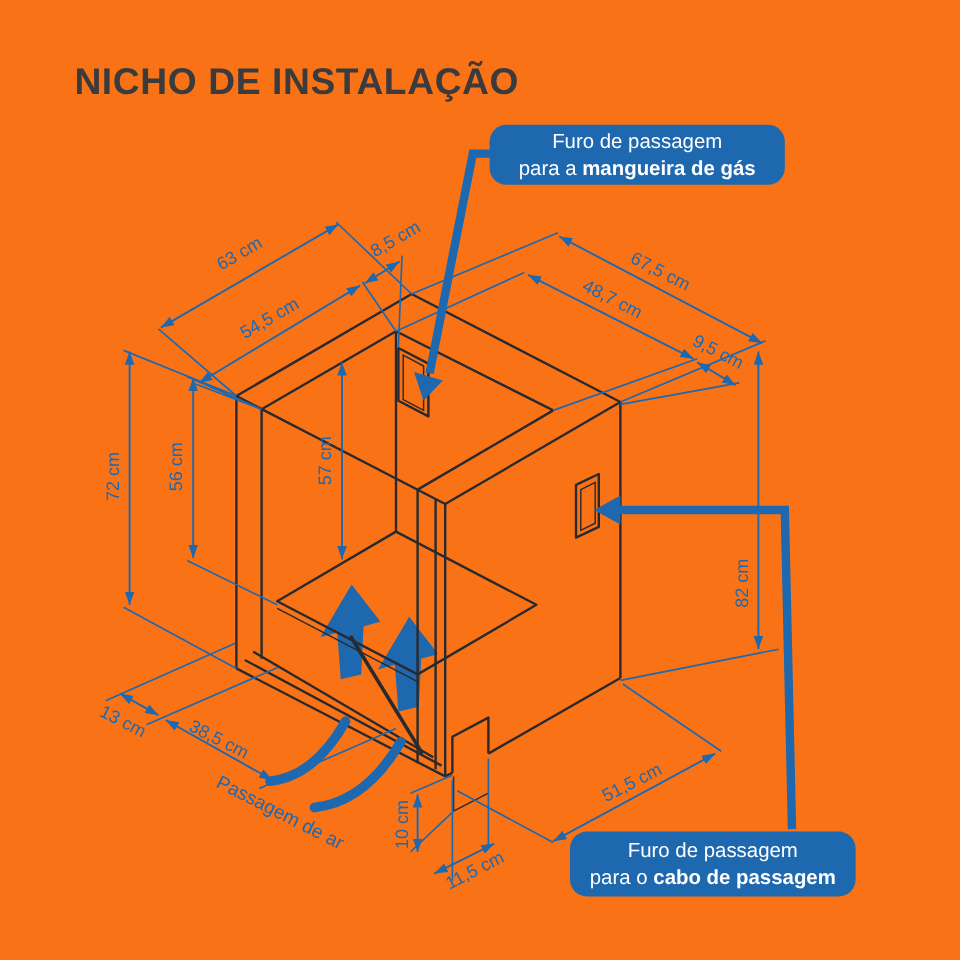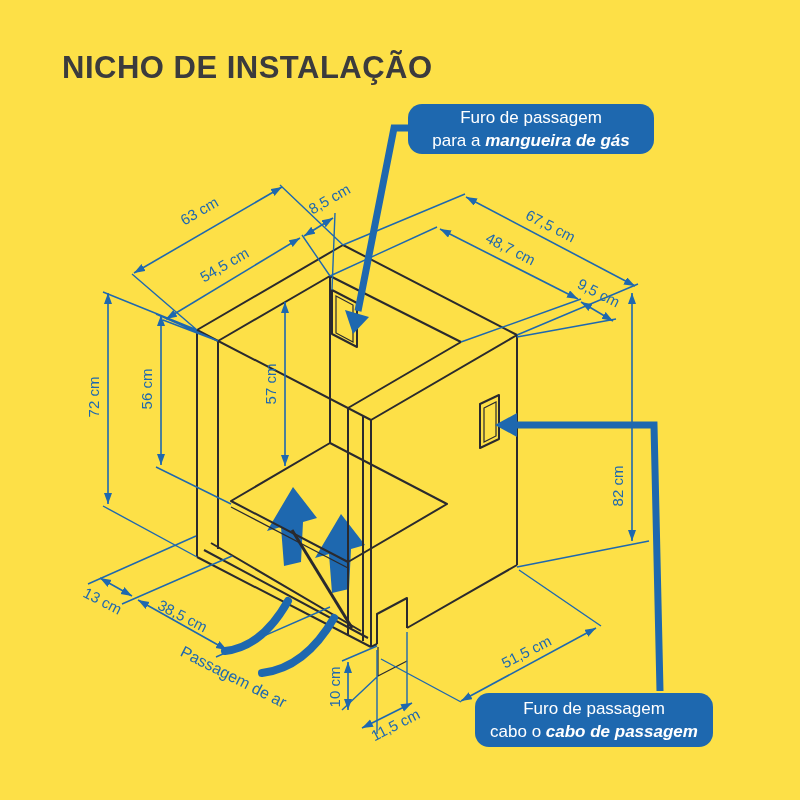--- a/index.html
+++ b/index.html
@@ -1,36 +1,36 @@
 <!DOCTYPE html>
 <html style="--accent: #1e68af; --line: #2a2a2e; --title: #3b3b3d;"><head>
 <meta charset="utf-8">
 <style>
   :root{ --accent:#1e68af; --line:#2a2a2e; --title:#3b3b3d; }
   html,body{margin:0;padding:0;background:#fff;}
-  .stage{position:relative;width:800px;height:800px;background:#fde047;overflow:hidden;
+  .stage{position:relative;width:800px;height:800px;background:#f97316;overflow:hidden;
          font-family:"Liberation Sans", sans-serif;}
   .title{position:absolute;left:62px;top:50px;margin:0;font-size:31px;font-weight:700;
          color:var(--title);letter-spacing:0.5px;}
   svg{position:absolute;left:0;top:0;}
   .blk{stroke:var(--line);stroke-width:2;fill:none;stroke-linejoin:round;}
   .blk-thin{stroke:var(--line);stroke-width:1.2;fill:none;}
   .blk-thick{stroke:var(--line);stroke-width:3;fill:none;}
   .ext{stroke:var(--accent);stroke-width:1.4;fill:none;}
   .dim-line{stroke:var(--accent);stroke-width:1.6;fill:none;}
   .dim-text{fill:var(--accent);font-size:15px;font-family:"Liberation Sans",sans-serif;}
   .air-text{font-size:16px;}
   .thickblue{stroke:var(--accent);stroke-width:7;fill:none;stroke-linejoin:miter;}
   .bluefill{fill:var(--accent);}
   .swoosh{stroke:var(--accent);stroke-width:8;fill:none;stroke-linecap:round;}
   .dim-arrow{fill:var(--accent);}
   .callout{position:absolute;background:var(--accent);color:#fff;border-radius:14px;
            text-align:center;font-size:17px;line-height:23px;display:flex;
            flex-direction:column;justify-content:center;padding:2px 6px;box-sizing:border-box;}
-  .callout b{font-weight:700;font-style:italic;}
+  .callout b{font-weight:700;}
 </style>
 </head>
 <body>
 
 <div class="stage">
   <h1 class="title">NICHO DE INSTALAÇÃO</h1>
 
   <svg viewBox="0 0 800 800" width="800" height="800">
     <defs>
       <marker id="arr" markerUnits="userSpaceOnUse" markerWidth="12" markerHeight="9" refX="11" refY="4" orient="auto-start-reverse">
@@ -158,15 +158,15 @@
     </g>
   </svg>
 
   <div class="callout" style="left:408px;top:104px;width:246px;height:50px;">
     <div>Furo de passagem</div>
     <div><span>para a </span><b>mangueira de gás</b></div>
   </div>
 
   <div class="callout" style="left:475px;top:693px;width:238px;height:54px;">
     <div>Furo de passagem</div>
-    <div><span>cabo o </span><b>cabo de passagem</b></div>
+    <div><span>para o </span><b>cabo de passagem</b></div>
   </div>
 </div>
 
 </body></html>

